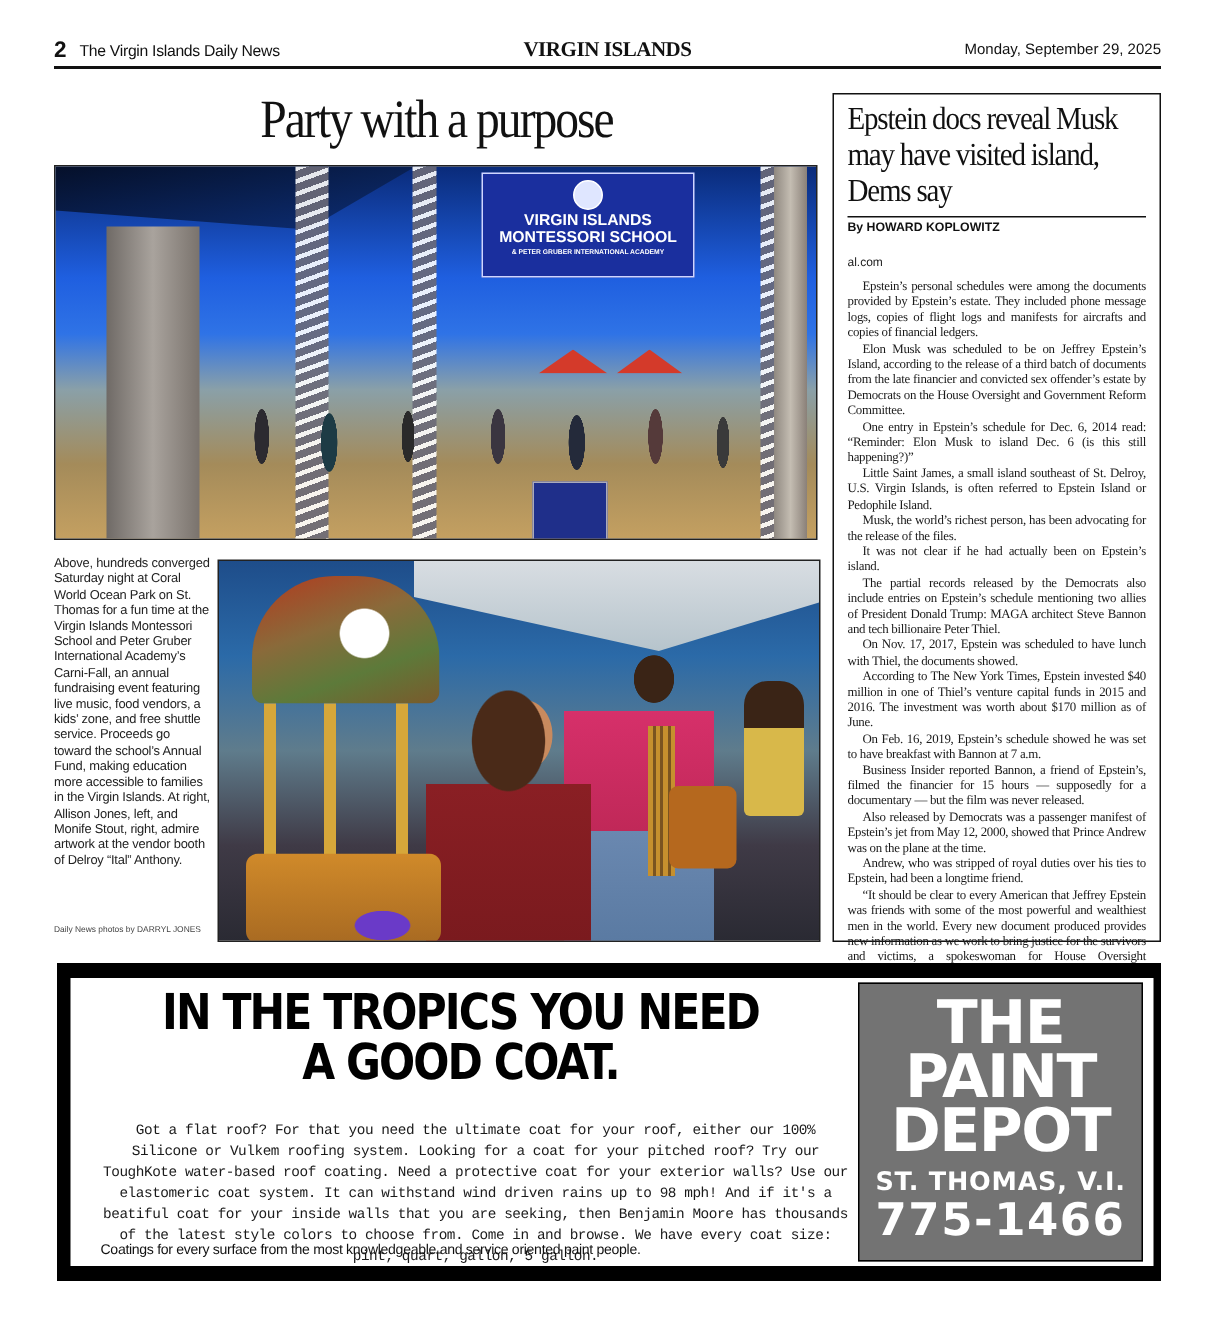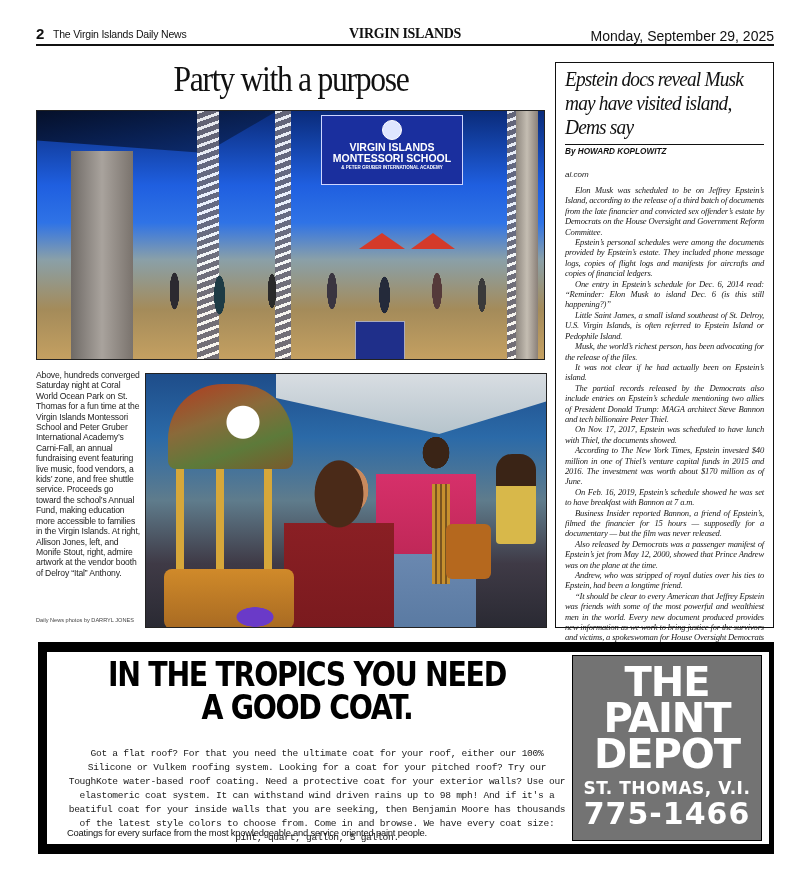--- a/index.html
+++ b/index.html
@@ -4,21 +4,21 @@
 <style>
   html, body { margin:0; padding:0; background:#fff; }
   body { width:810px; height:886px; position:relative; overflow:hidden; font-family:"Liberation Serif", serif; color:#111; }
   .abs { position:absolute; }
 
   
   .folio { left:36px; top:24px; width:738px; height:20px; border-bottom:2px solid #111; }
   .folio .pg { position:absolute; left:0; top:1px; font-family:"Liberation Sans", sans-serif; font-weight:bold; font-size:15px; }
   .folio .paper { position:absolute; left:17px; top:4px; font-family:"Liberation Sans", sans-serif; font-size:10.5px; letter-spacing:-0.2px; }
   .folio .section { position:absolute; left:0; right:0; top:2px; text-align:center; font-family:"Liberation Serif", serif; font-weight:bold; font-size:14px; letter-spacing:-0.3px; }
-  .folio .date { position:absolute; right:0; top:4px; font-family:"Liberation Sans", sans-serif; font-size:14px; }
+  .folio .date { position:absolute; right:0; top:4px; font-family:"Liberation Sans", sans-serif; font-size:10px; }
 
   .headline { left:36px; top:58px; width:510px; text-align:center; font-family:"Liberation Serif", serif; font-size:36px; letter-spacing:-1.5px; transform:scaleX(0.88); transform-origin:center; }
 
   
   .photo1 { left:36px; top:110px; width:509px; height:250px; border:1px solid #222; box-sizing:border-box; overflow:hidden;
     background: linear-gradient(180deg,#0a2b7a 0%, #1f5fe0 30%, #2f73e6 45%, #8aa0a8 60%, #a48b5a 80%, #c4a061 100%); }
   .p1-canopy { left:0; top:0; width:240px; height:42px; background:linear-gradient(170deg,#05102a,#0d2f78); clip-path:polygon(0 0,100% 0,70% 100%,0 70%); }
   .p1-pillar { left:34px; top:40px; width:62px; height:210px; background:linear-gradient(90deg,#6f6a66,#a9a39d,#7a736d); }
   .p1-pillar2 { right:6px; top:0; width:22px; height:250px; background:linear-gradient(90deg,#8f8880,#c4bdb2,#8a8078); }
   .p1-palm { top:0; width:22px; height:250px; background:repeating-linear-gradient(160deg,#ffffff 0 3px,#6b6a78 3px 8px); opacity:0.9; }
@@ -54,21 +54,21 @@
       radial-gradient(ellipse 30px 38px at 60% 28%, #c88a5e 60%, transparent 62%),
       linear-gradient(180deg, transparent 0 45%, #8a1f24 45%, #7a1a1e 100%); border-radius:40px 40px 0 0; }
   .p2-woman2 { left:230px; top:40px; width:100px; height:215px; background:
       radial-gradient(ellipse 22px 26px at 60% 18%, #3a2416 60%, transparent 62%),
       linear-gradient(180deg, transparent 0 28%, #d6306a 28%, #c02858 65%, #6a88b0 65%, #5a7aa2 100%); border-radius:30px 30px 0 0; }
   .p2-chime { left:286px; top:110px; width:18px; height:100px; background:repeating-linear-gradient(90deg,#c6902e 0 3px,#7a5420 3px 5px); }
   .p2-bag { left:300px; top:150px; width:45px; height:55px; background:#b5681e; border-radius:6px; }
   .p2-doll { left:350px; top:80px; width:40px; height:90px; background:linear-gradient(180deg,#3a2416 0 35%, #d8b84a 35% 100%); border-radius:16px 16px 4px 4px; }
 
   
-  .story { left:555px; top:62px; width:219px; height:566px; border:1px solid #111; box-sizing:border-box; padding:4px 9px 0 9px;font-style:italic; }
+  .story { left:555px; top:62px; width:219px; height:566px; border:1px solid #111; box-sizing:border-box; padding:4px 9px 0 9px; }
   .story h2 { margin:0; font-family:"Liberation Serif", serif; font-weight:normal; font-size:21.5px; line-height:24px; letter-spacing:-0.9px; transform:scaleX(0.9); transform-origin:left; width:220px; }
   .story .rule { border-top:1.5px solid #111; margin-top:5px; }
   .story .byline { font-family:"Liberation Sans", sans-serif; font-weight:bold; font-size:8.2px; margin-top:2px; }
   .story .source { font-family:"Liberation Sans", sans-serif; font-size:8px; margin-top:14px; color:#222; }
   .story .body { margin-top:6px; }
   .story .body p { margin:0; text-indent:10px; font-family:"Liberation Serif", serif; font-size:8.6px; line-height:10.4px; text-align:justify; letter-spacing:-0.2px; color:#1a1a1a; }
 
   
   .ad { left:38px; top:642px; width:736px; height:212px; background:#000; }
   .ad-inner { position:absolute; left:9px; top:10px; width:722px; height:192px; background:#fff; }
@@ -128,22 +128,22 @@
   <div class="abs p2-pole" style="left:118px;"></div>
   <div class="abs p2-lamp-base"></div>
 </div>
 
 <div class="abs story">
   <h2>Epstein docs reveal Musk may have visited island, Dems say</h2>
   <div class="rule"></div>
   <div class="byline">By HOWARD KOPLOWITZ</div>
   <div class="source">al.com</div>
   <div class="body">
+    <p>Epstein’s personal schedules were among the documents provided by Epstein’s estate. They included phone message logs, copies of flight logs and manifests for aircrafts and copies of financial ledgers.</p>
     <p>Elon Musk was scheduled to be on Jeffrey Epstein’s Island, according to the release of a third batch of documents from the late financier and convicted sex offender’s estate by Democrats on the House Oversight and Government Reform Committee.</p>
-    <p>Epstein’s personal schedules were among the documents provided by Epstein’s estate. They included phone message logs, copies of flight logs and manifests for aircrafts and copies of financial ledgers.</p>
     <p>One entry in Epstein’s schedule for Dec. 6, 2014 read: “Reminder: Elon Musk to island Dec. 6 (is this still happening?)”</p>
     <p>Little Saint James, a small island southeast of St. Delroy, U.S. Virgin Islands, is often referred to Epstein Island or Pedophile Island.</p>
     <p>Musk, the world’s richest person, has been advocating for the release of the files.</p>
     <p>It was not clear if he had actually been on Epstein’s island.</p>
     <p>The partial records released by the Democrats also include entries on Epstein’s schedule mentioning two allies of President Donald Trump: MAGA architect Steve Bannon and tech billionaire Peter Thiel.</p>
     <p>On Nov. 17, 2017, Epstein was scheduled to have lunch with Thiel, the documents showed.</p>
     <p>According to The New York Times, Epstein invested $40 million in one of Thiel’s venture capital funds in 2015 and 2016. The investment was worth about $170 million as of June.</p>
     <p>On Feb. 16, 2019, Epstein’s schedule showed he was set to have breakfast with Bannon at 7 a.m.</p>
     <p>Business Insider reported Bannon, a friend of Epstein’s, filmed the financier for 15 hours — supposedly for a documentary — but the film was never released.</p>
     <p>Also released by Democrats was a passenger manifest of Epstein’s jet from May 12, 2000, showed that Prince Andrew was on the plane at the time.</p>

